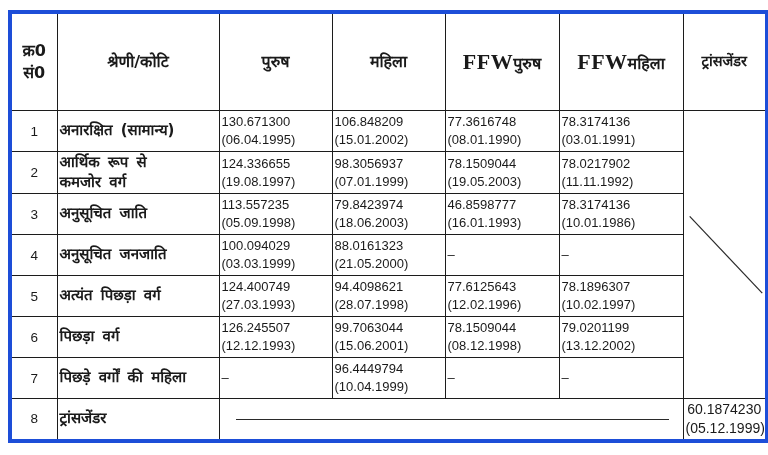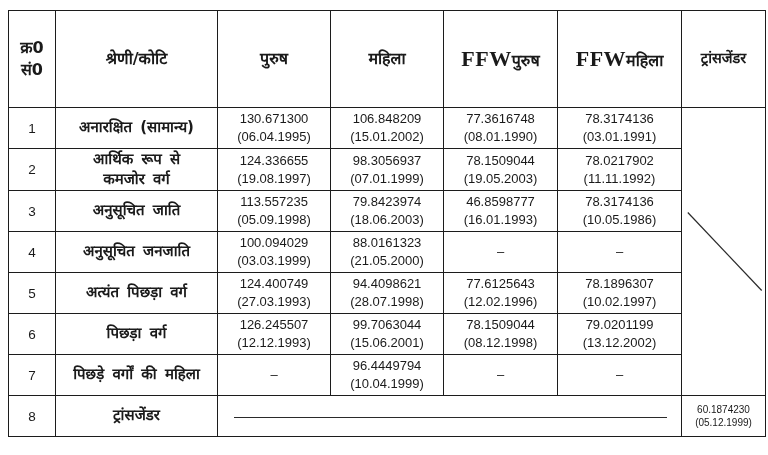--- a/index.html
+++ b/index.html
@@ -13,21 +13,21 @@
     color: #1a1a1a;
   }
   .page {
     box-sizing: border-box;
     padding: 10px 0 0 8px;
   }
   table.main {
     border-collapse: collapse;
     table-layout: fixed;
     width: 757px;
-    border: 1px solid #1d4ed8;
+    border: 4px solid #1d4ed8;
   }
   th, td {
     border: 1px solid #1c1c1c;
     padding: 1px 2px;
     vertical-align: middle;
     overflow: hidden;
   }
   thead th {
     height: 94px;
     font-size: 16px;
@@ -50,28 +50,27 @@
   col.c6 { width: 124px; }
   col.c7 { width: 84px; }
 
   tbody tr { height: 41px; }
   td.c-serial {
     text-align: center;
     font-size: 13.5px;
     font-family: "Liberation Sans", sans-serif;
   }
   td.c-cat {
-    text-align: center;
     font-size: 15px;
     font-weight: bold;
     line-height: 1.3;
     word-spacing: 3px;
   }
   td.c-val {
-    text-align: center;
+    text-align: left;
     font-family: "Liberation Sans", sans-serif;
     font-size: 13px;
     line-height: 1.35;
   }
   td.c-val .date:empty { display: none; }
   td.c-tg {
     padding: 0;
     position: relative;
   }
   td.c-tg svg {
@@ -85,21 +84,21 @@
   }
   td.c-strike { padding: 0 14px 0 16px; }
   .strike-line {
     border-top: 1.6px solid #2a2a2a;
     width: 100%;
     margin-top: 2px;
   }
   td.c-tgval {
     text-align: center;
     font-family: "Liberation Sans", sans-serif;
-    font-size: 10px;
+    font-size: 14px;
     line-height: 1.35;
   }
 </style>
 </head>
 <body>
 
 <div class="page">
   <table class="main">
     <colgroup>
       <col class="c1">
@@ -189,21 +188,21 @@
     <td class="c-val">
       <div class="val">79.8423974</div>
       <div class="date">(18.06.2003)</div>
     </td>
     <td class="c-val">
       <div class="val">46.8598777</div>
       <div class="date">(16.01.1993)</div>
     </td>
     <td class="c-val">
       <div class="val">78.3174136</div>
-      <div class="date">(10.05.1986)</div>
+      <div class="date">(10.01.1986)</div>
     </td>
   </tr>
         <tr>
     <td class="c-serial"><span>4</span></td>
     <td class="c-cat">
       <div>अनुसूचित जनजाति</div>
       <div></div>
     </td>
     <td class="c-val">
       <div class="val">100.094029</div>

